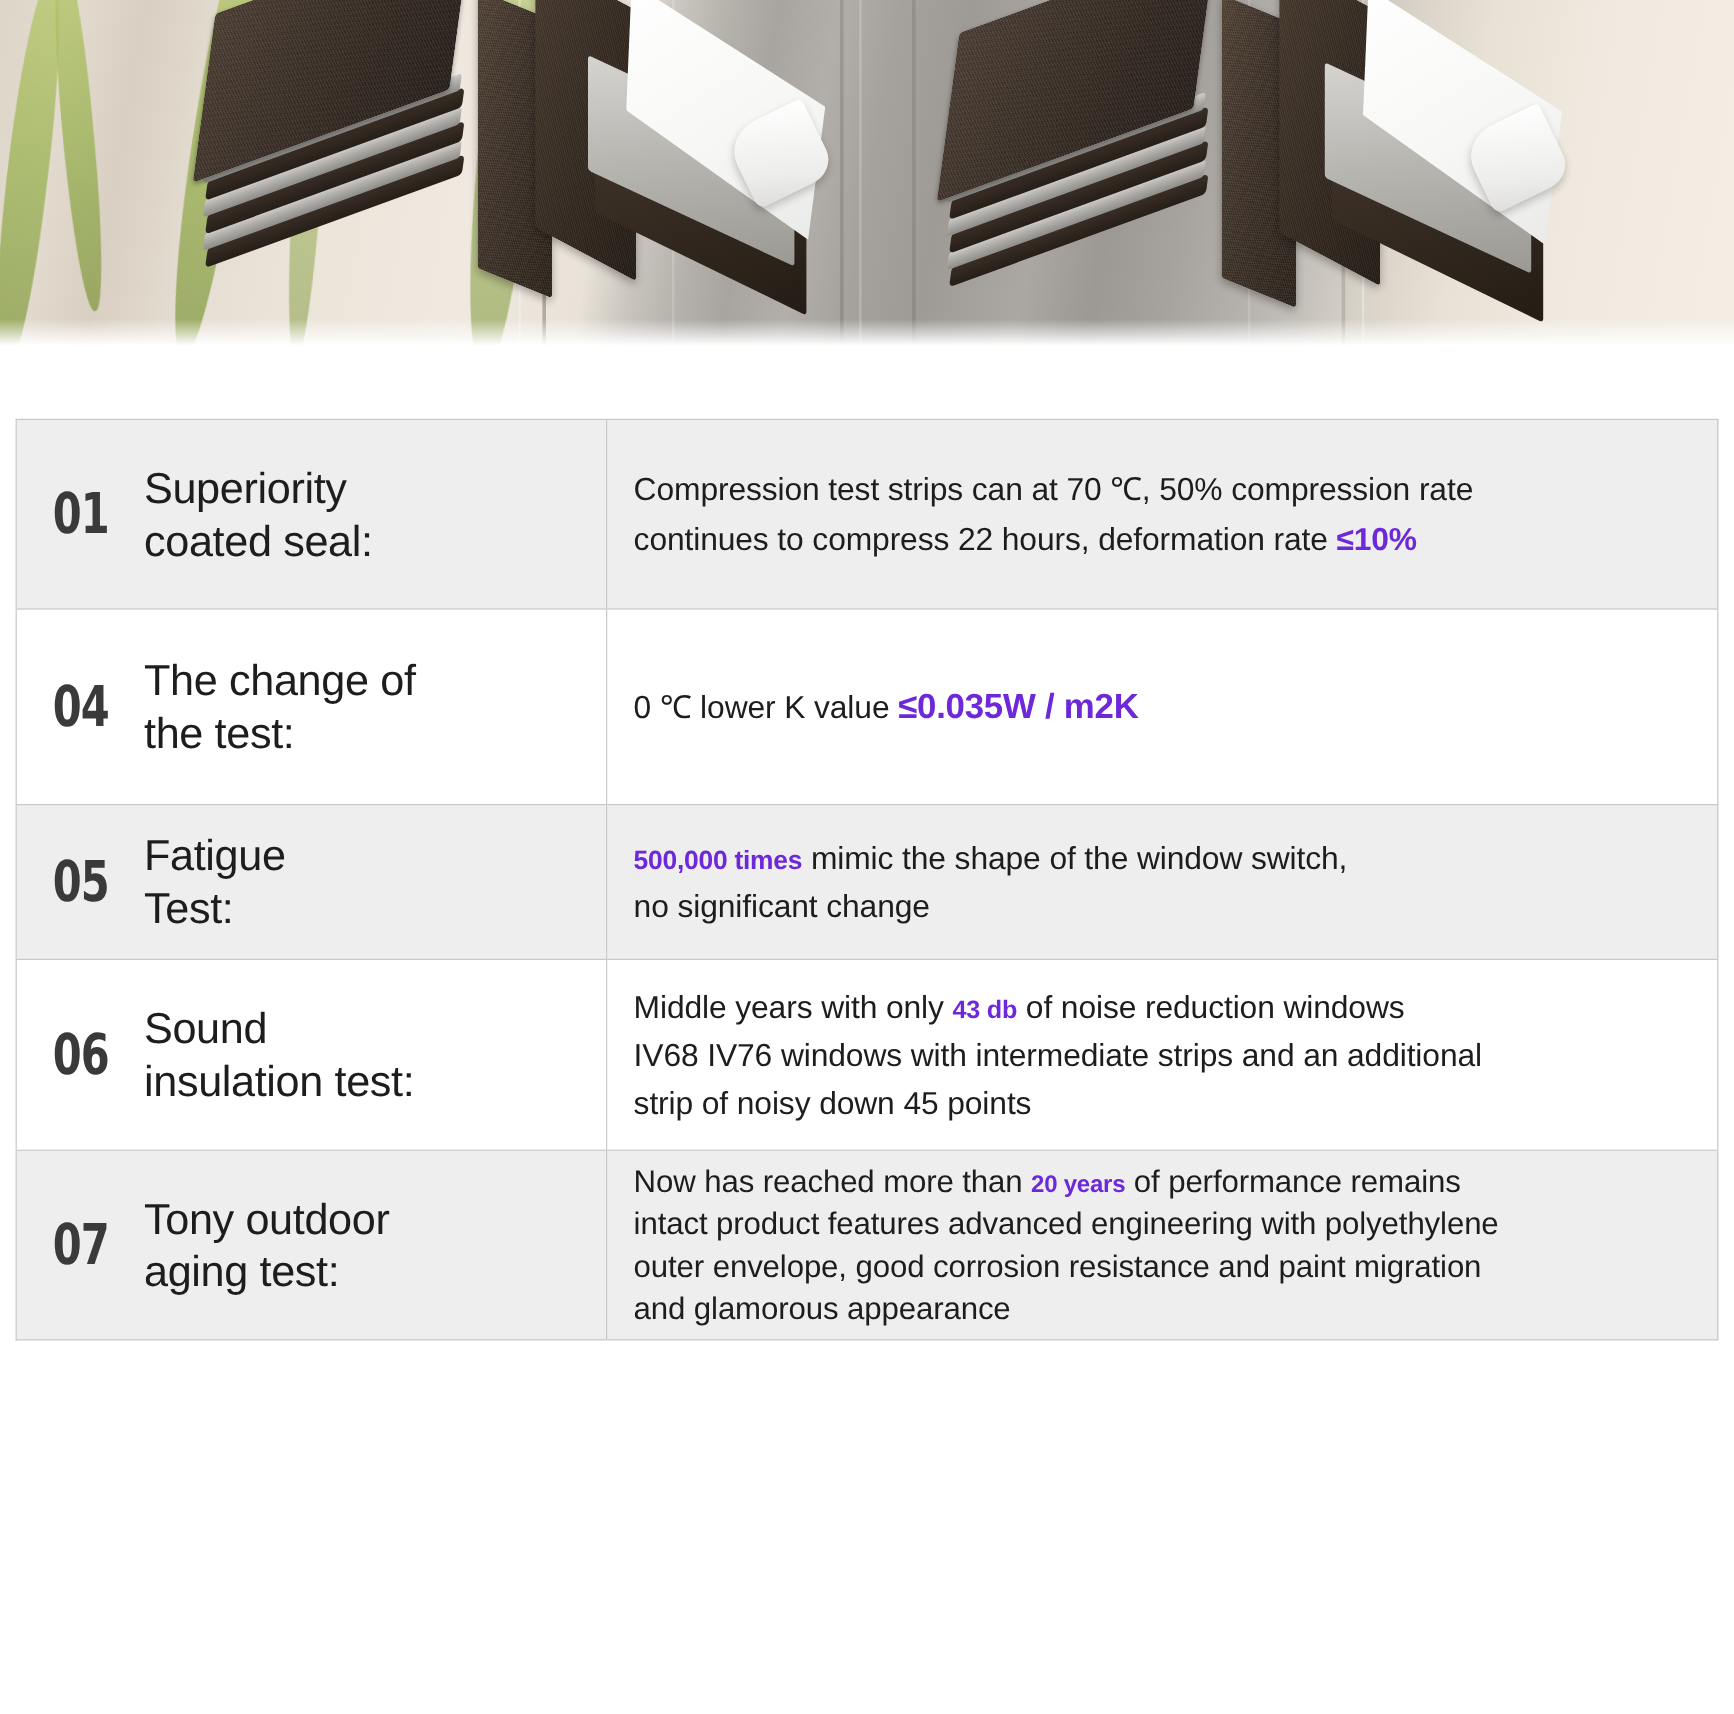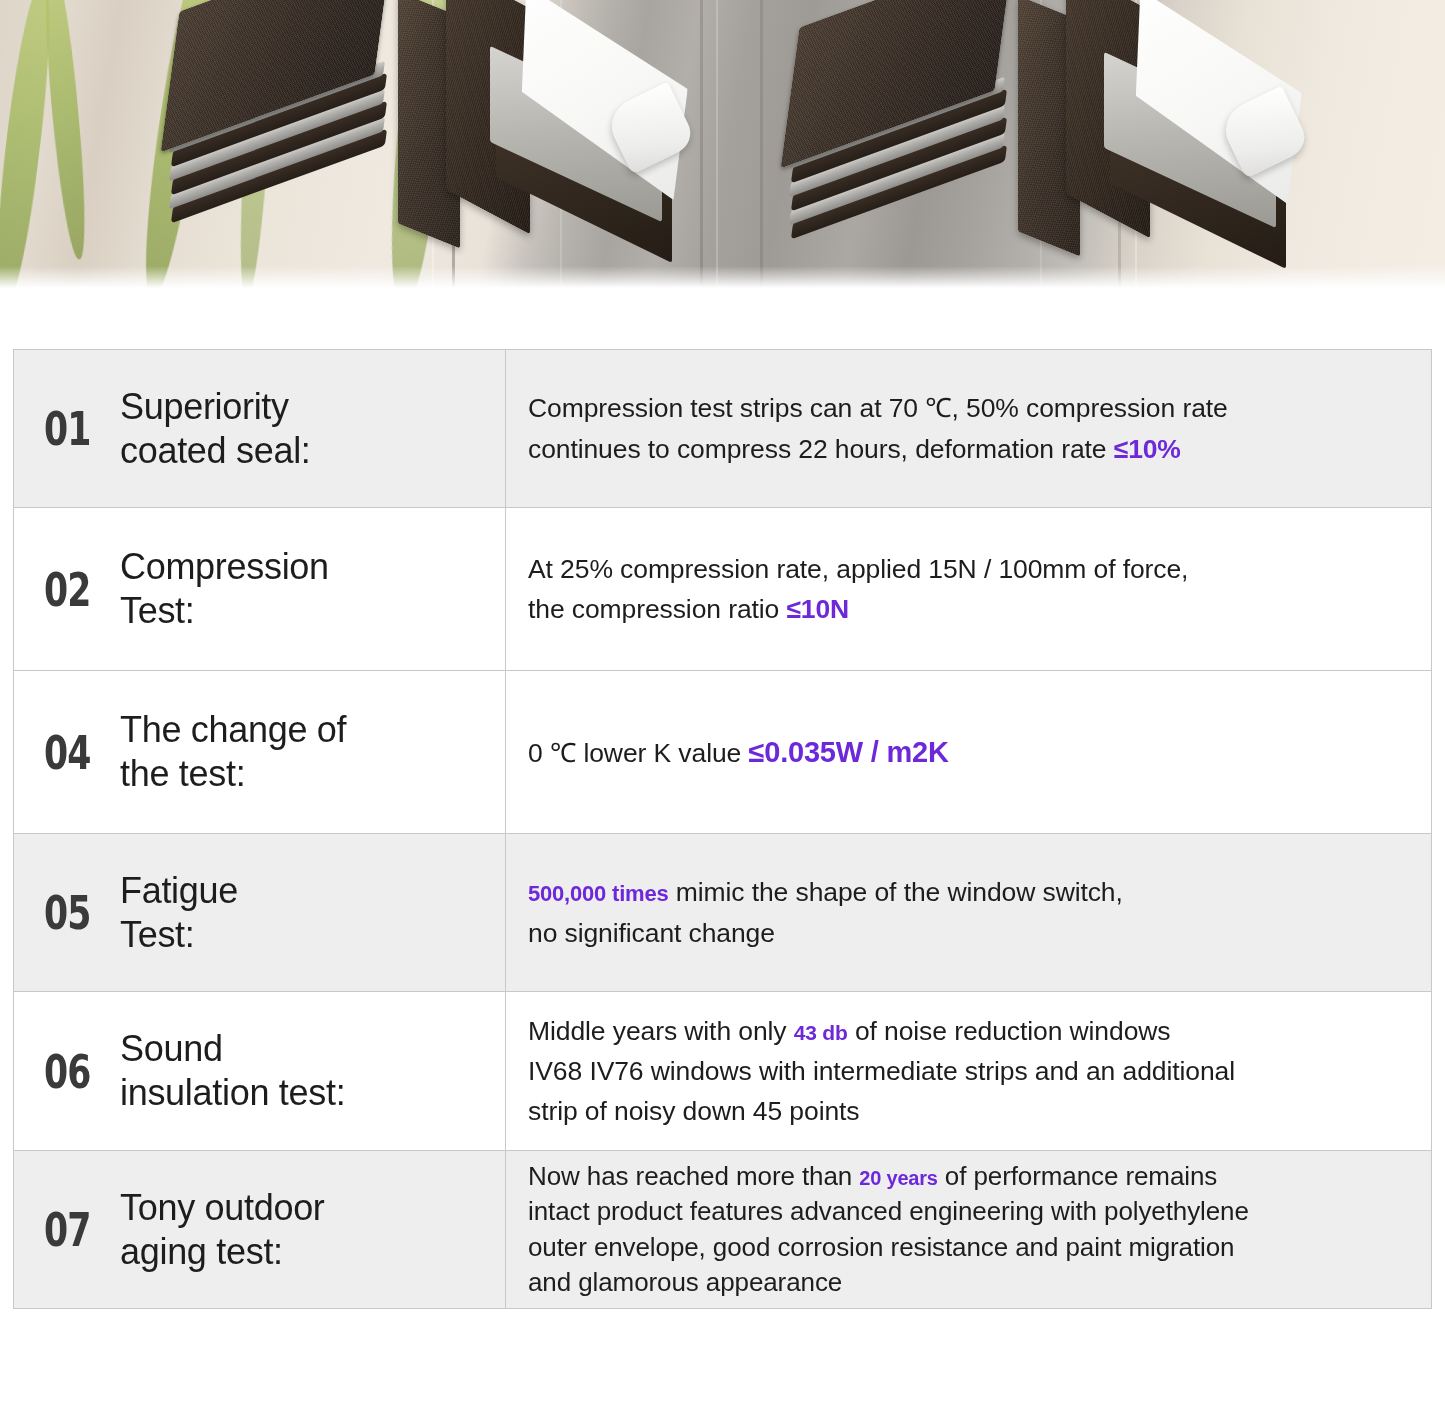--- a/index.html
+++ b/index.html
@@ -195,21 +195,21 @@
     color: #6d28d9;
     font-weight: 700;
     letter-spacing: -0.2px;
   }
 
   
   tr.r1 { height: 158px; }
   tr.r2 { height: 163px; }
   tr.r3 { height: 156px; }
   tr.r4 { height: 163px; }
-  tr.r5 { height: 158px; }
+  tr.r5 { height: 129px; }
   tr.r6 { height: 159px; }
   tr.r7 { height: 158px; }
 </style>
 </head>
 <body>
 
 <div class="page">
 
   <div class="hero">
     <div class="hero-bg"></div>
@@ -304,33 +304,20 @@
             <span class="label-text">Superiority
 coated seal:</span>
           </div>
         </td>
         <td class="c-body">
           <div class="body-text"><span>Compression test strips can at 70 ℃, 50% compression rate
 continues to compress 22 hours, deformation rate </span><span class="hl">≤10%</span><span></span></div>
         </td>
       </tr>
 
-      <tr class="plain r2">
-        <td class="c-label">
-          <div class="label-wrap">
-            <span class="num">02</span>
-            <span class="label-text">Compression
-Test:</span>
-          </div>
-        </td>
-        <td class="c-body">
-          <div class="body-text"><span>At 25% compression rate, applied 15N / 100mm of force,
-the compression ratio </span><span class="hl">≤10N</span><span></span></div>
-        </td>
-      </tr>
 
 
       <tr class="plain r4">
         <td class="c-label">
           <div class="label-wrap">
             <span class="num">04</span>
             <span class="label-text">The change of
 the test:</span>
           </div>
         </td>

